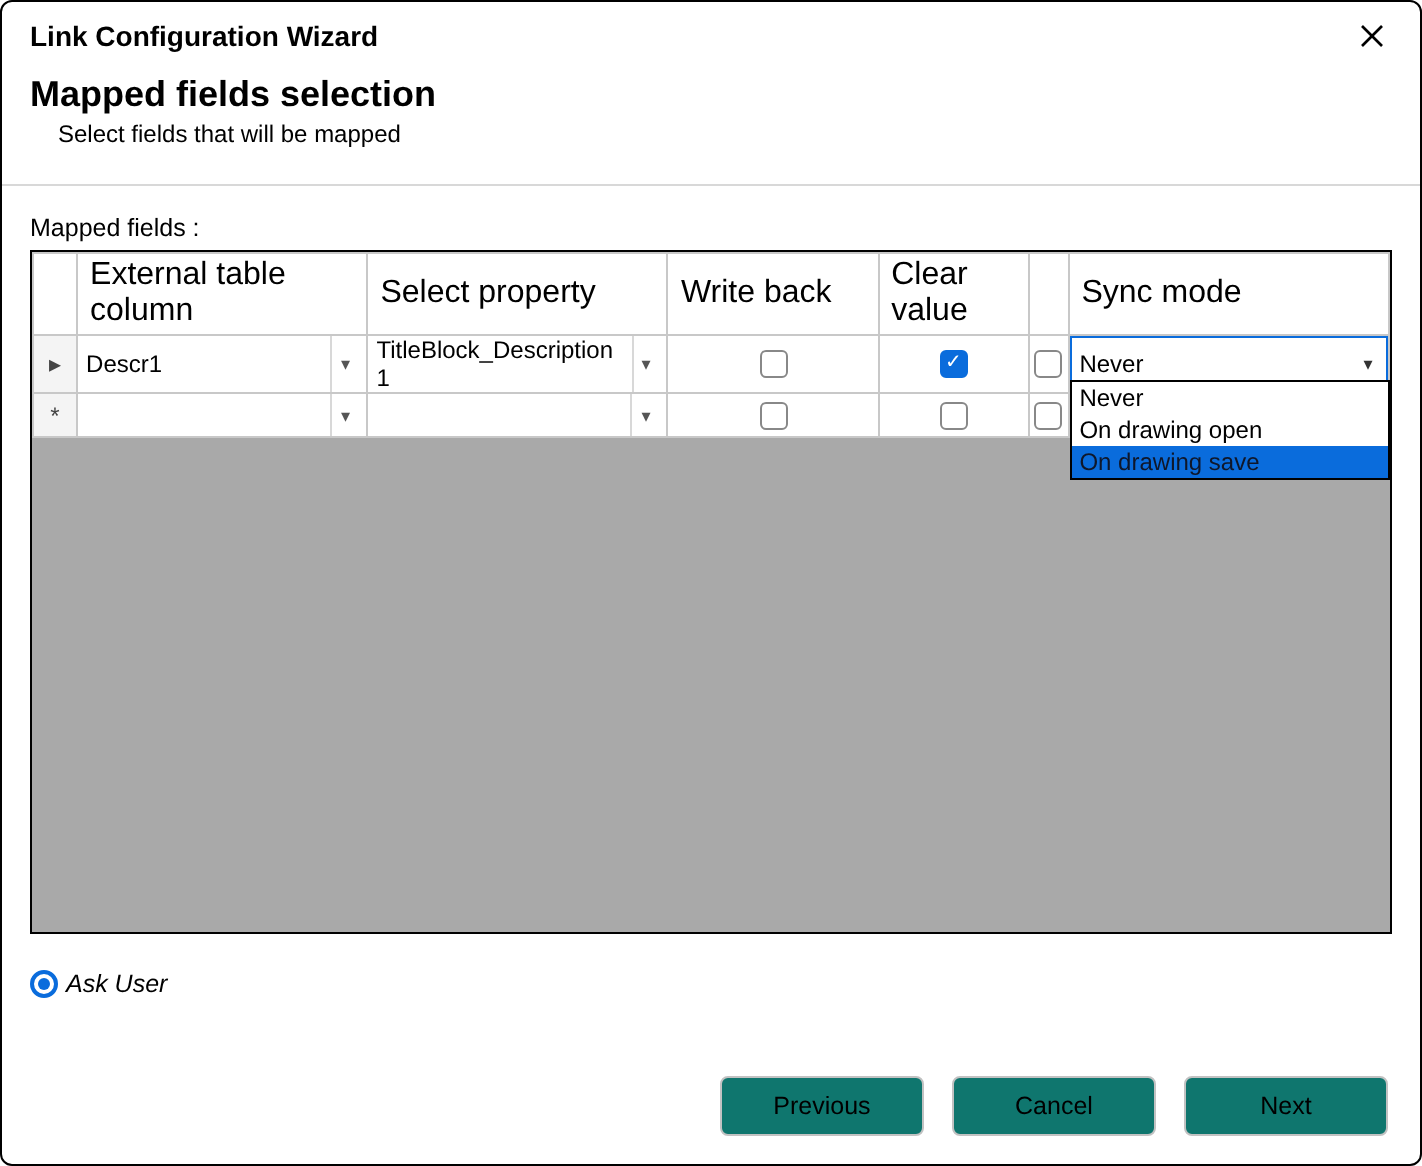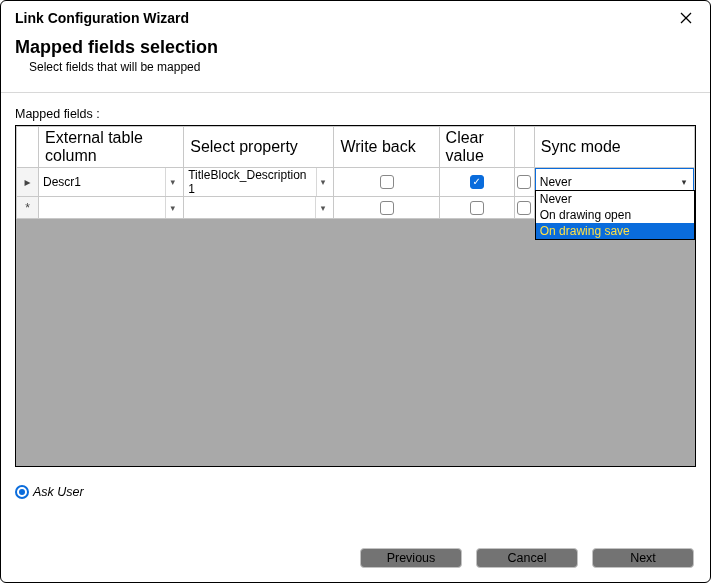--- a/index.html
+++ b/index.html
@@ -114,21 +114,21 @@
     background:#fff;
     z-index:10;
   }
   .dropdown-item {
     padding:1px 4px;
     font-size:12px;
     cursor:pointer;
     white-space:nowrap;
   }
   .dropdown-item.highlight {
-    background:#0a6cdc; color:#fde047;
+    background:#0a6cdc; color:#0f172a;
   }
   .behavior-row {
     display:flex; align-items:center; gap:10px;
     padding: 14px 14px 0 14px;
     font-size:12.5px;
   }
   .radio {
     display:inline-flex; align-items:flex-start; gap:4px; cursor:pointer;font-style:italic;
   }
   .radio-dot {
@@ -144,23 +144,23 @@
   .footer {
     position:absolute;
     left:0; right:0; bottom:0;
     display:flex;
     justify-content:flex-end;
     gap:14px;
     padding: 12px 16px 14px 0;
   }
   .btn {
     min-width:102px;
-    height:20px;
+    height:30px;
     border:1px solid #c2c2c2;
-    background:#737373;
+    background:#0f766e;
     border-radius:4px;
     display:flex; align-items:center; justify-content:center;
     font-size:12.5px;
     cursor:pointer;
   }
   .grid td.center { text-align:center; }
   .col-ext   { width:145px; }
   .col-class { width:150px; }
   .col-write { width:105px; }
   .col-clear { width:75px; }

